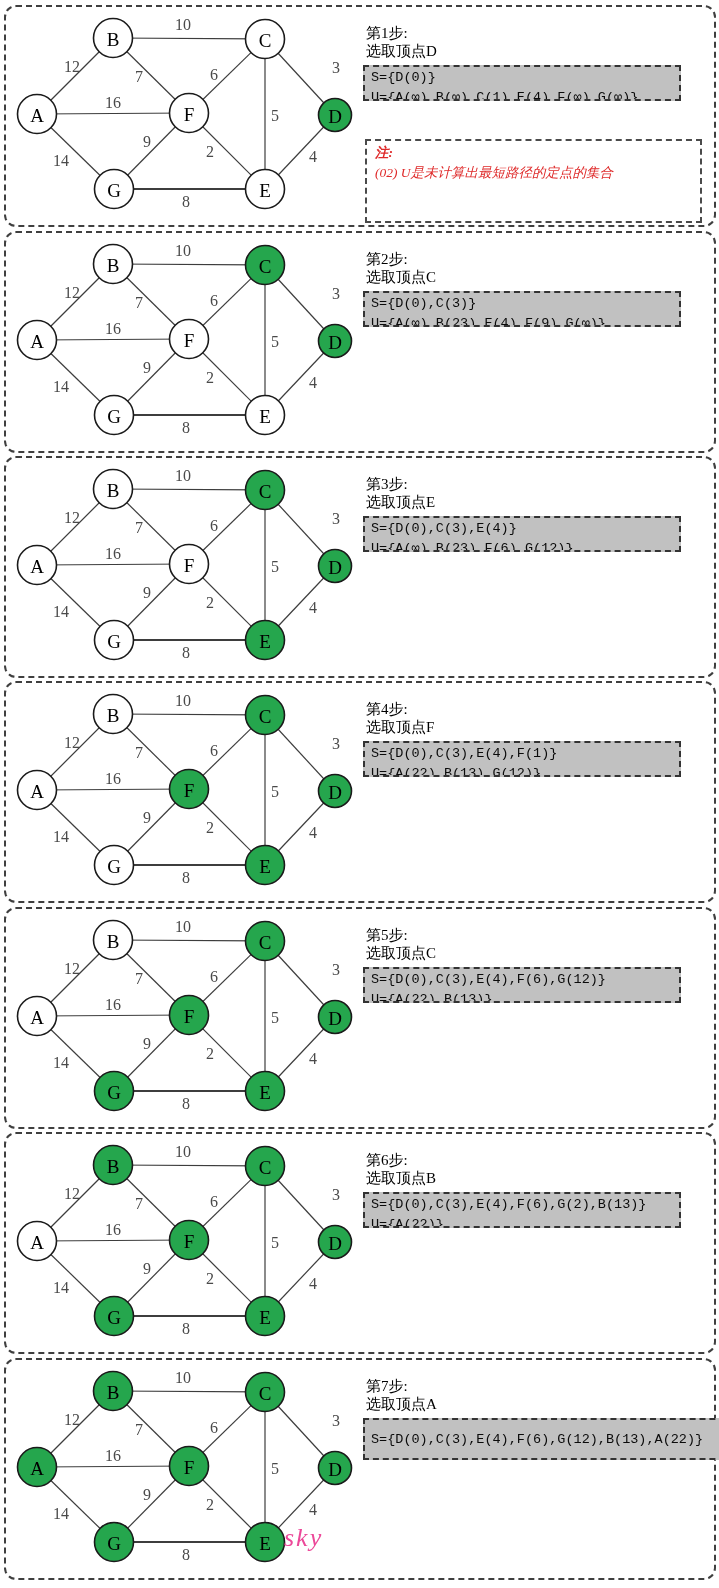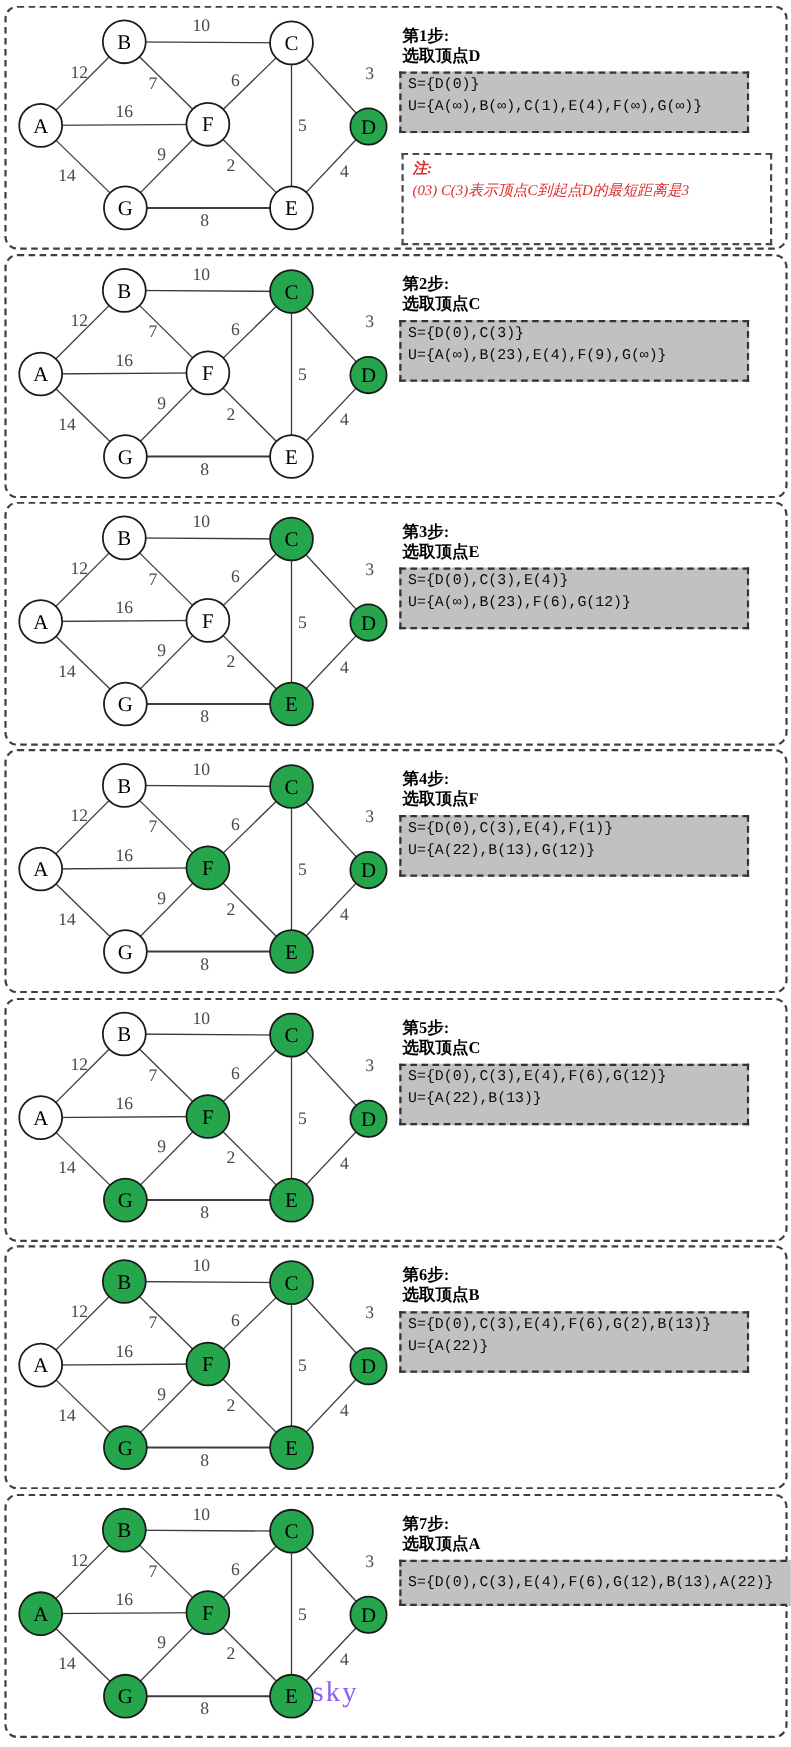--- a/index.html
+++ b/index.html
@@ -2,32 +2,32 @@
 <html><head>
 <meta charset="utf-8">
 <style>
   html,body{margin:0;padding:0;background:#ffffff;}
   .page{position:relative;width:719px;height:1588px;background:#fff;overflow:hidden;
         font-family:"Liberation Serif",serif;}
   .panel{position:absolute;left:4px;width:712px;height:222px;box-sizing:border-box;
          border:2px dashed #3f3f3f;border-radius:12px;background:#fff;}
   .graph-svg{position:absolute;left:-6px;top:-2px;}
   .step-head{position:absolute;left:360px;top:17px;font-size:15px;line-height:18px;
-             color:#000;white-space:nowrap;font-weight:bold;}
-  .sets-box{position:absolute;left:357px;top:58px;width:318px;height:56px;box-sizing:border-box;
+             color:#000;white-space:nowrap;}
+  .sets-box{position:absolute;left:357px;top:58px;width:318px;height:36px;box-sizing:border-box;
             background:#c1c1c1;border:2px dashed #333;padding:1px 4px 0 6px;
             font-family:"Liberation Mono",monospace;font-size:13.5px;line-height:20px;
             color:#0a0a0a;white-space:nowrap;overflow:hidden;}
   .sets-box.single{width:392px;height:42px;display:flex;align-items:center;}
   .note-box{position:absolute;left:359px;top:132px;width:337px;height:84px;box-sizing:border-box;
             border:2px dashed #4a4a4a;padding:2px 8px 0 8px;color:#df2a2a;font-style:italic;
             font-size:13.5px;line-height:20px;white-space:nowrap;overflow:hidden;}
   .note-title{font-weight:bold;}
-  .watermark{position:absolute;left:278px;top:163px;font-size:26px;
-             color:#8b5cf6;letter-spacing:2px;}
+  .watermark{position:absolute;left:278px;top:163px;font-style:italic;font-size:26px;
+             color:#ec4899;letter-spacing:2px;}
 </style>
 </head>
 <body>
 
 <div class="page">
 
     <section class="panel" style="top: 5px;">
       <div class="graph-svg"><svg width="380" height="220" viewBox="0 0 380 220">
           <line x1="37" y1="109" x2="113" y2="33" stroke="#3d3d3d" stroke-width="1.2"></line>
           <line x1="113" y1="33" x2="265" y2="34" stroke="#3d3d3d" stroke-width="1.2"></line>
@@ -71,21 +71,21 @@
       <div class="step-head">
         <div>第1步:</div>
         <div>选取顶点D</div>
       </div>
       <div class="sets-box">
         <div>S={D(0)}</div>
         <div>U={A(∞),B(∞),C(1),E(4),F(∞),G(∞)}</div>
       </div>
       <div class="note-box">
         <div class="note-title">注:</div>
-        <div class="note-line">(03) C(3)表示顶点C到起点D的最短距离是3</div>
+        <div class="note-line">(02) U是未计算出最短路径的定点的集合</div>
       </div>
 
     </section>
 
     <section class="panel" style="top: 231px;">
       <div class="graph-svg"><svg width="380" height="220" viewBox="0 0 380 220">
           <line x1="37" y1="109" x2="113" y2="33" stroke="#3d3d3d" stroke-width="1.2"></line>
           <line x1="113" y1="33" x2="265" y2="34" stroke="#3d3d3d" stroke-width="1.2"></line>
           <line x1="113" y1="33" x2="189" y2="108" stroke="#3d3d3d" stroke-width="1.2"></line>
           <line x1="37" y1="109" x2="189" y2="108" stroke="#3d3d3d" stroke-width="1.2"></line>

